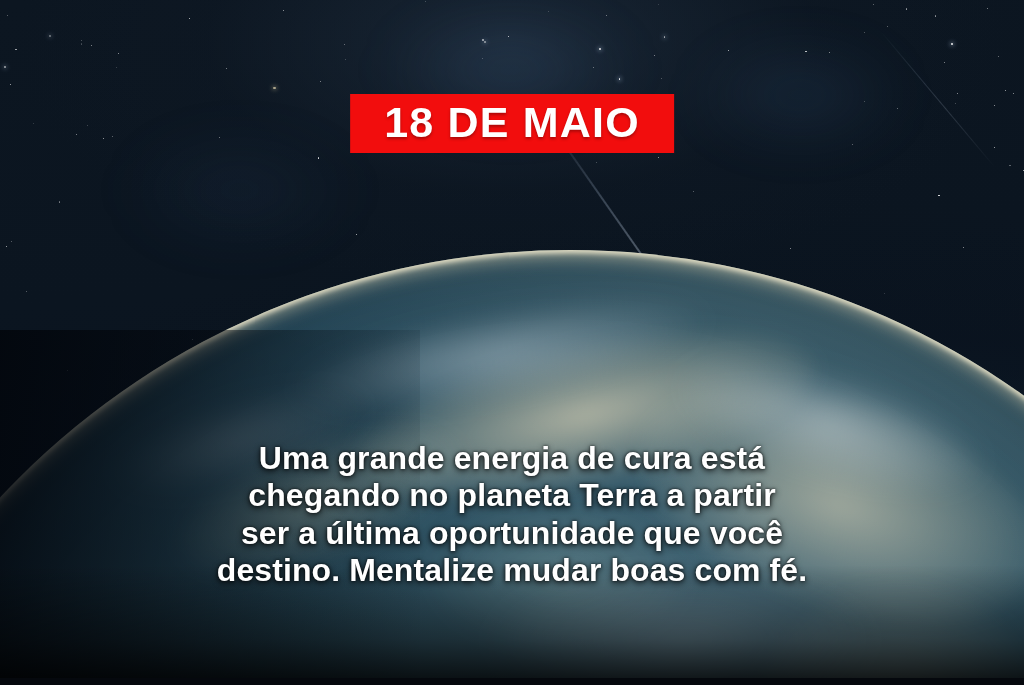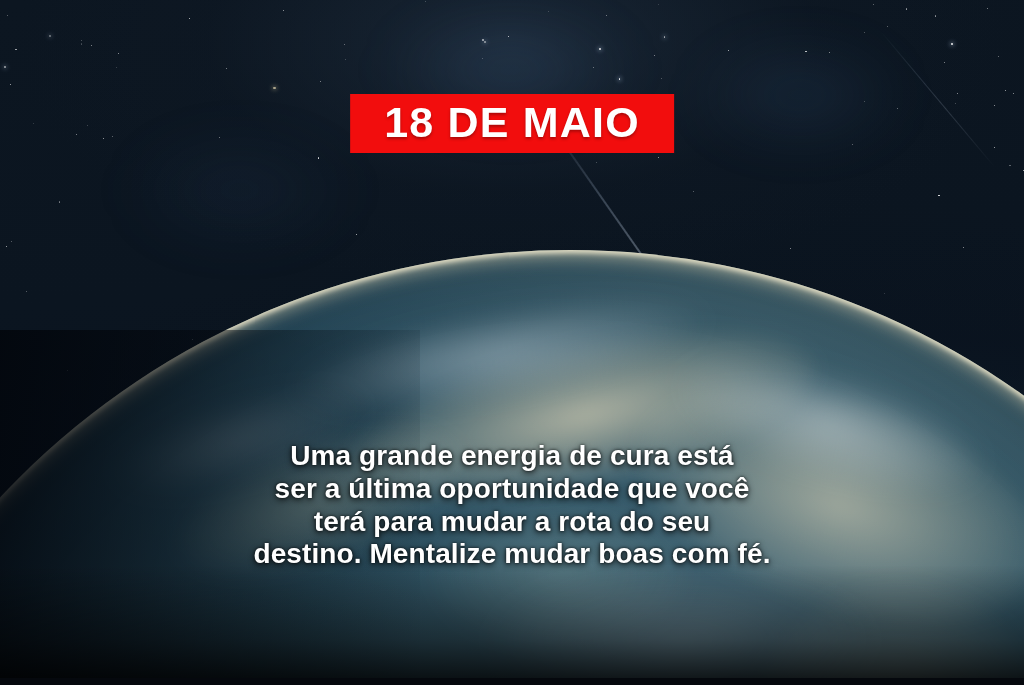--- a/index.html
+++ b/index.html
@@ -226,21 +226,21 @@
     letter-spacing: 0.2px;
     text-shadow: 0 2px 5px rgba(0,0,0,0.75), 0 0 2px rgba(0,0,0,0.6);
   }
   .headline .hl-line { display: block; }
 
   .body-copy {
     position: absolute;
     left: 56px; right: 56px;
     top: 440px;
     color: #ffffff;
-    font-size: 28px;
+    font-size: 32px;
     font-weight: 600;
     line-height: 1.17;
     letter-spacing: 0.1px;
     text-shadow: 0 2px 6px rgba(0,0,0,0.85), 0 0 3px rgba(0,0,0,0.75);
   }
   .body-copy .bc-line { display: block; }
 
   .cta {
     position: absolute;
     left: 0; right: 0;
@@ -402,21 +402,21 @@
 
   <div class="content">
 
     <div class="date-banner">
       <span class="date-text">18 DE MAIO</span>
     </div>
 
 
     <div class="body-copy">
       <span class="bc-line">Uma grande energia de cura está</span>
+      <span class="bc-line">chegando no planeta Terra a partir</span>
       <span class="bc-line">ser a última oportunidade que você</span>
-      <span class="bc-line">terá para mudar a rota do seu</span>
       <span class="bc-line">destino. Mentalize mudar boas com fé.</span>
     </div>
 
   </div>
 
   <div class="edge-bottom"></div>
 </div>
 
 </body></html>

